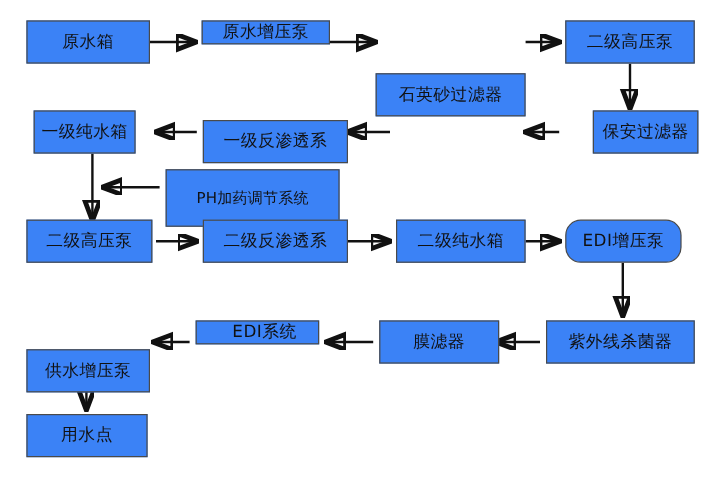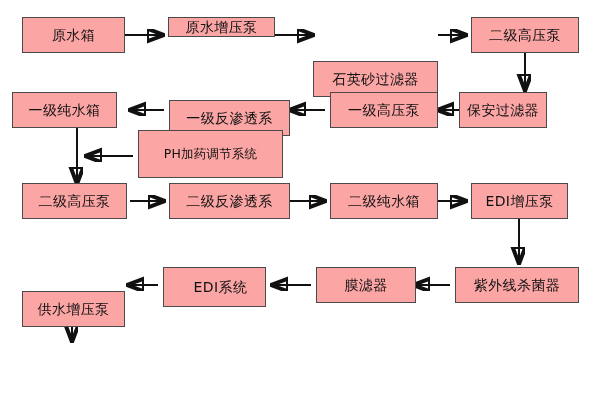--- a/index.html
+++ b/index.html
@@ -13,21 +13,21 @@
     width: 600px;
     height: 400px;
     background: #ffffff;
     overflow: hidden;
     font-family: "DejaVu Sans", "Liberation Sans", sans-serif;
   }
   .node {
     position: absolute;
     box-sizing: border-box;
     border: 1px solid #4a4a4a;
-    background: #fca5a5;
+    background: #3b82f6;
     display: flex;
     align-items: center;
     justify-content: center;
     color: #111111;
     font-size: 14px;
     line-height: 1;
     letter-spacing: 0.4px;
     white-space: nowrap;
     user-select: none;
   }
@@ -94,57 +94,57 @@
   <div class="node" style="left:168px; top:17px; width:107px; height:20px;">
     <span>原水增压泵</span>
   </div>
   <div class="node" style="left:313px; top:17px; width:125px; height:36px;margin-top:44px;">
     <span>石英砂过滤器</span>
   </div>
   <div class="node" style="left:471px; top:17px; width:108px; height:36px;">
     <span>二级高压泵</span>
   </div>
 
-  <div class="node" style="left:12px; top:92px; width:105px; height:36px;">
+  <div class="node" style="left:28px; top:92px; width:85px; height:36px;">
     <span>一级纯水箱</span>
   </div>
   <div class="node" style="left:169px; top:100px; width:121px; height:36px;">
     <span>一级反渗透系</span>
   </div>
-  <div class="node" style="left:330px; top:92px; width:108px; height:36px;">
-    <span>一级高压泵</span>
-  </div>
-  <div class="node" style="left:459px; top:92px; width:88px; height:36px;">
+  <div class="node" style="left:494px; top:92px; width:88px; height:36px;">
     <span>保安过滤器</span>
   </div>
 
-  <div class="node small" style="left:138px; top:130px; width:145px; height:48px;">
+  <div class="node small" style="left:138px; top:141px; width:145px; height:48px;">
     <span>PH加药调节系统</span>
   </div>
 
   <div class="node" style="left:22px; top:183px; width:105px; height:36px;">
     <span>二级高压泵</span>
   </div>
   <div class="node" style="left:169px; top:183px; width:121px; height:36px;">
     <span>二级反渗透系</span>
   </div>
   <div class="node" style="left:330px; top:183px; width:108px; height:36px;">
     <span>二级纯水箱</span>
   </div>
-  <div class="node" style="left:471px; top:183px; width:97px; height:36px;">
+  <div class="node" style="left:471px; top:183px; width:97px; height:36px;border-radius:13px;">
     <span>EDI增压泵</span>
   </div>
 
   <div class="node" style="left:22px; top:267px; width:103px; height:36px;margin-top:24px;">
     <span>供水增压泵</span>
   </div>
-  <div class="node" style="left:163px; top:267px; width:103px; height:40px;padding-left:12px;">
+  <div class="node" style="left:163px; top:267px; width:103px; height:20px;padding-left:12px;">
     <span>EDI系统</span>
   </div>
   <div class="node" style="left:316px; top:267px; width:100px; height:36px;">
     <span>膜滤器</span>
   </div>
   <div class="node" style="left:455px; top:267px; width:124px; height:36px;">
     <span>紫外线杀菌器</span>
   </div>
 
+  <div class="node" style="left:22px; top:345px; width:101px; height:36px;">
+    <span>用水点</span>
+  </div>
 
 </div>
 
 </body></html>

